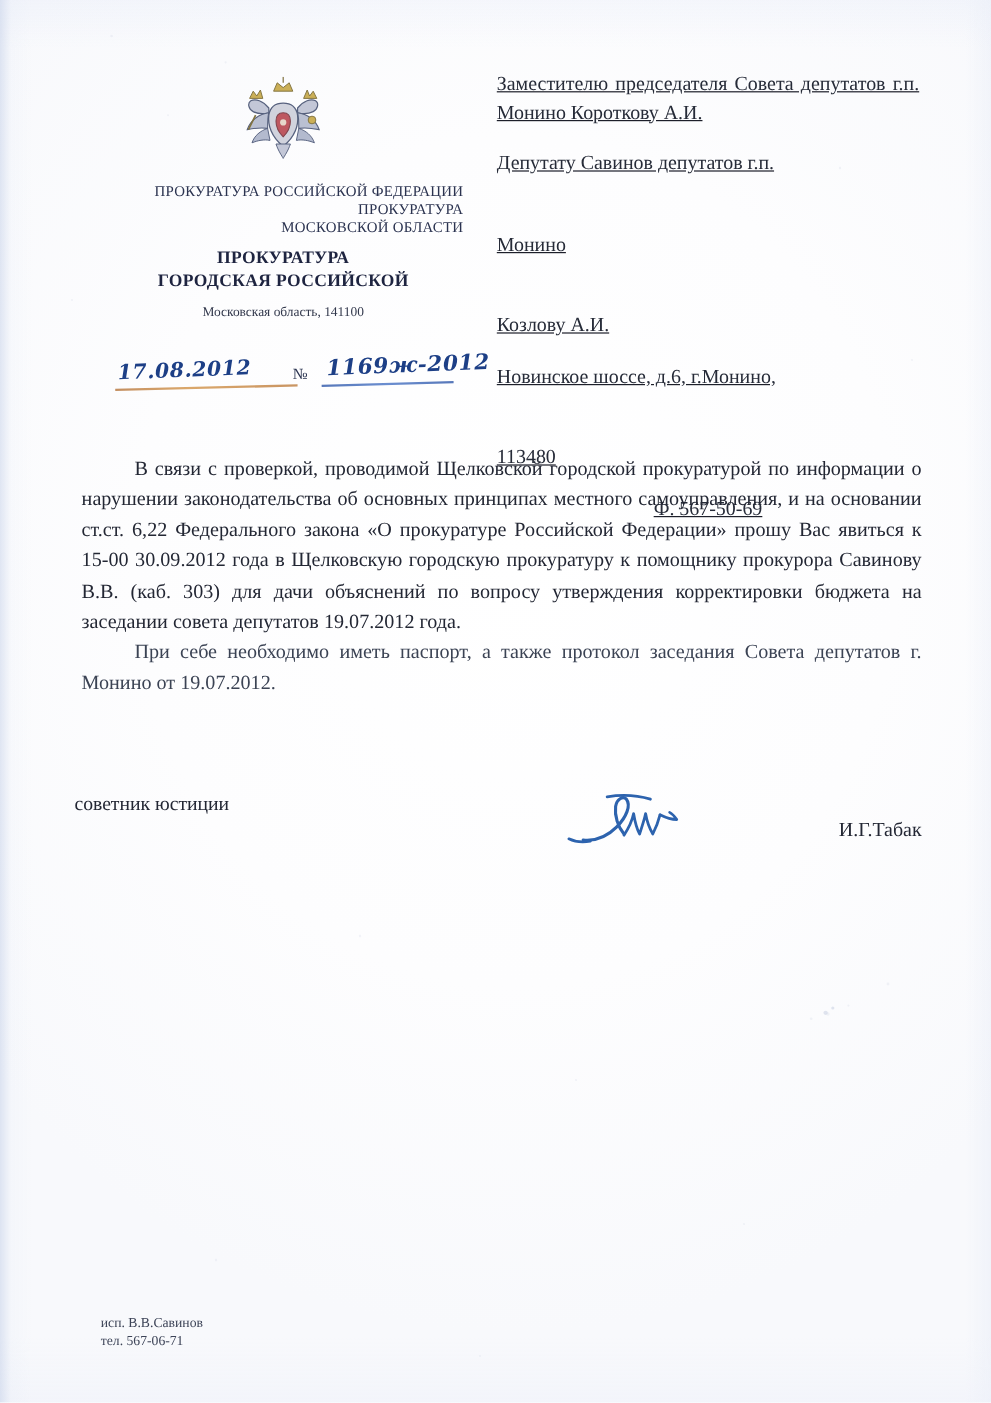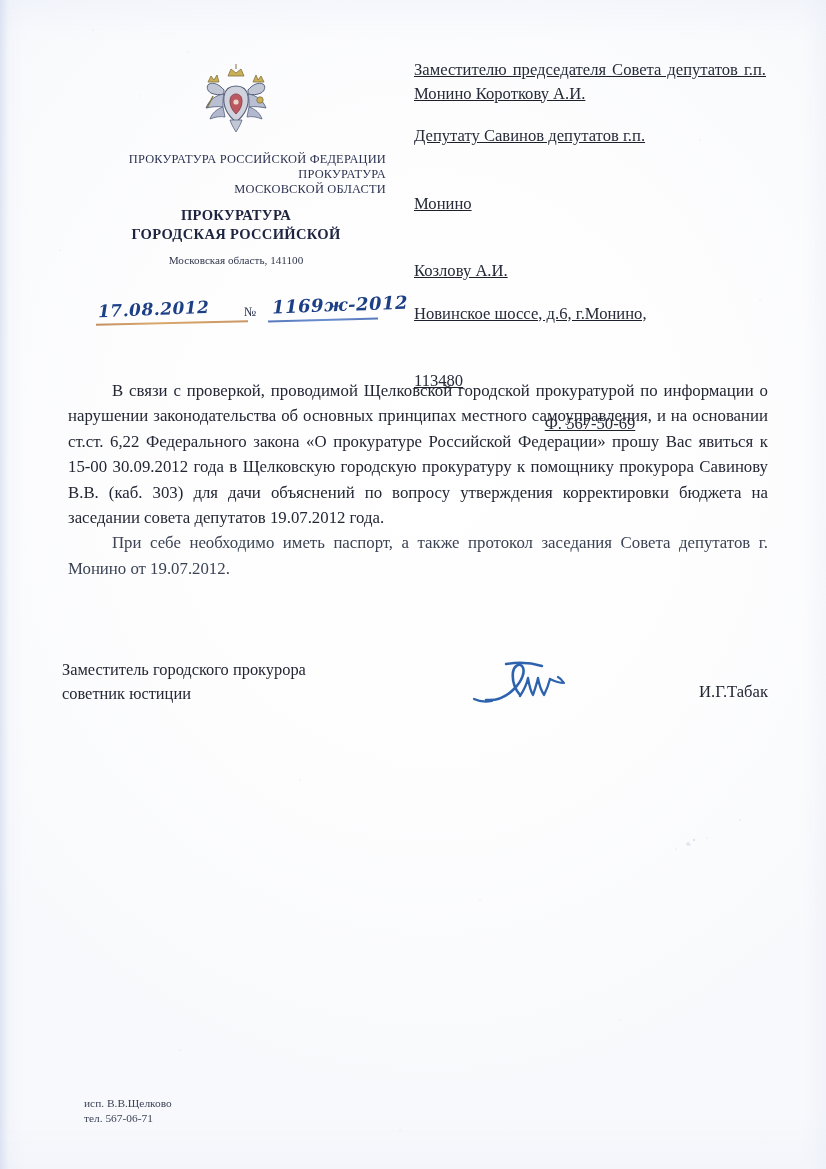--- a/index.html
+++ b/index.html
@@ -290,35 +290,34 @@
     <p class="addr-para" style="text-align:center">Ф. 567-50-69</p>
   </div>
 
   <div class="body-block">
     <p class="body-para">В связи с проверкой, проводимой Щелковской городской прокуратурой по информации о нарушении законодательства об основных принципах местного самоуправления, и на основании ст.ст. 6,22 Федерального закона «О прокуратуре Российской Федерации» прошу Вас явиться к 15-00 30.09.2012 года в Щелковскую городскую прокуратуру к помощнику прокурора Савинову В.В. (каб. 303) для дачи объяснений по вопросу утверждения корректировки бюджета на заседании совета депутатов 19.07.2012 года.</p>
     <p class="body-para p2">При себе необходимо иметь паспорт, а также протокол заседания Совета депутатов г. Монино от 19.07.2012.</p>
   </div>
 
   <div class="sig-block">
     <div class="sig-title">
-      <div>Заместитель городского прокурора</div>
       <div>советник юстиции</div>
     </div>
 
     <svg class="sig-mark" viewBox="0 0 130 62" aria-hidden="true">
       <g fill="none" stroke="#2d63ae" stroke-linecap="round" stroke-linejoin="round">
         <path d="M16 46 C26 47 36 43 44 35 C52 27 56 17 52 12 C49 9 44 12 43 18 C42 26 45 35 50 41" stroke-width="2.6"></path>
         <path d="M36 10 C48 8 62 9 72 12" stroke-width="2.4"></path>
         <path d="M50 42 C54 36 57 29 58 24 C59 30 60 36 63 41 C65 35 67 29 68 24 C69 30 71 36 74 41 C77 35 79 29 80 25" stroke-width="2.3"></path>
         <path d="M80 25 C84 27 89 29 94 29 C92 26 90 24 88 23" stroke-width="2.2"></path>
         <path d="M4 45 C10 48 16 48 22 47" stroke-width="2.2"></path>
       </g>
     </svg>
 
     <div class="sig-name">И.Г.Табак</div>
   </div>
 
   <div class="footer-note">
-    <div>исп. В.В.Щелково</div>
+    <div>исп. В.В.Савинов</div>
     <div>тел. 567-06-71</div>
   </div>
 
 </div>
 
 </body></html>

